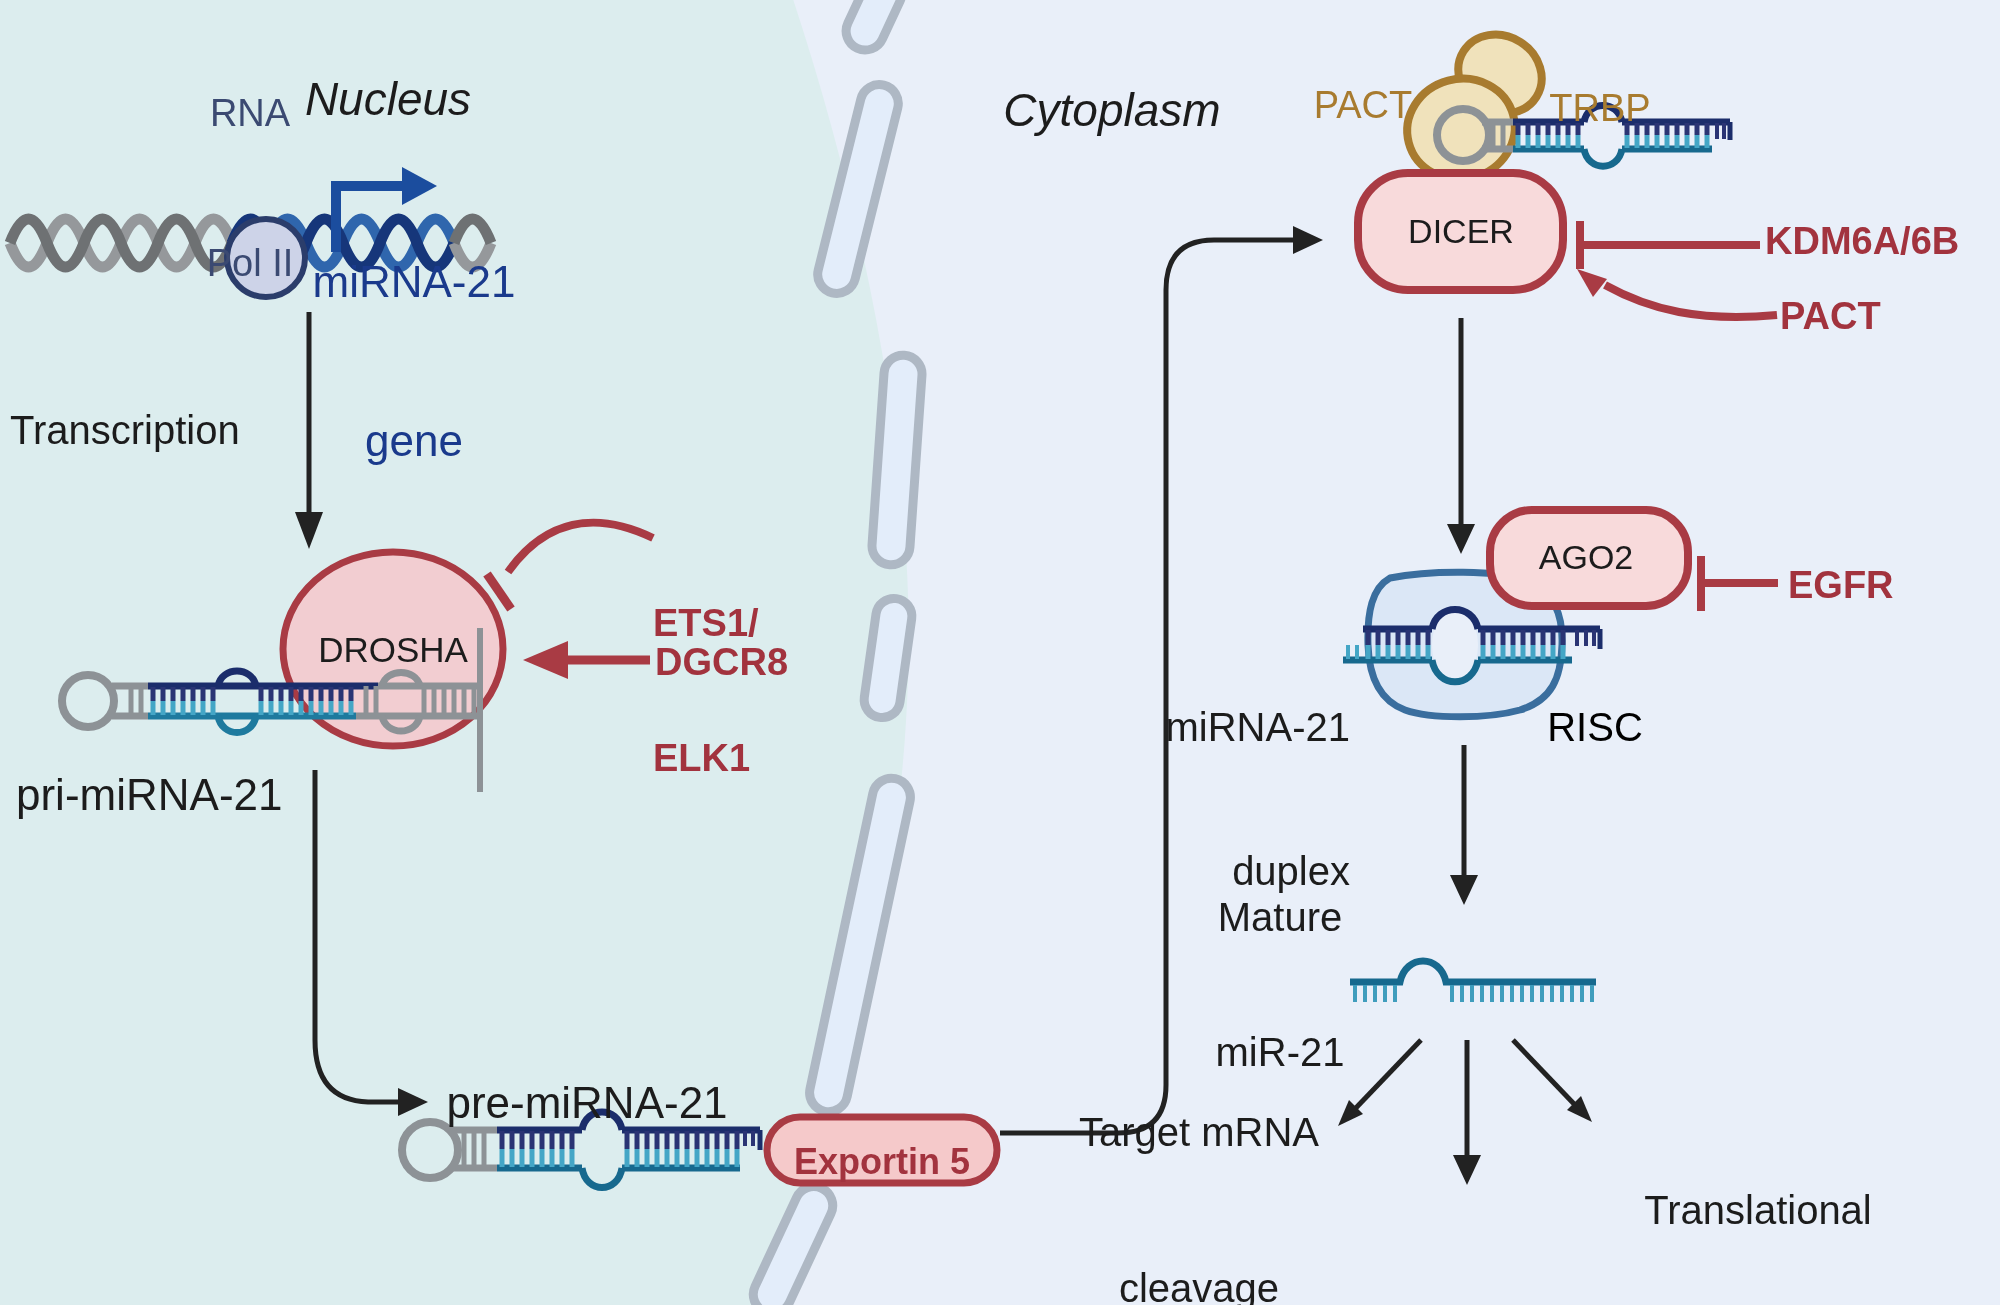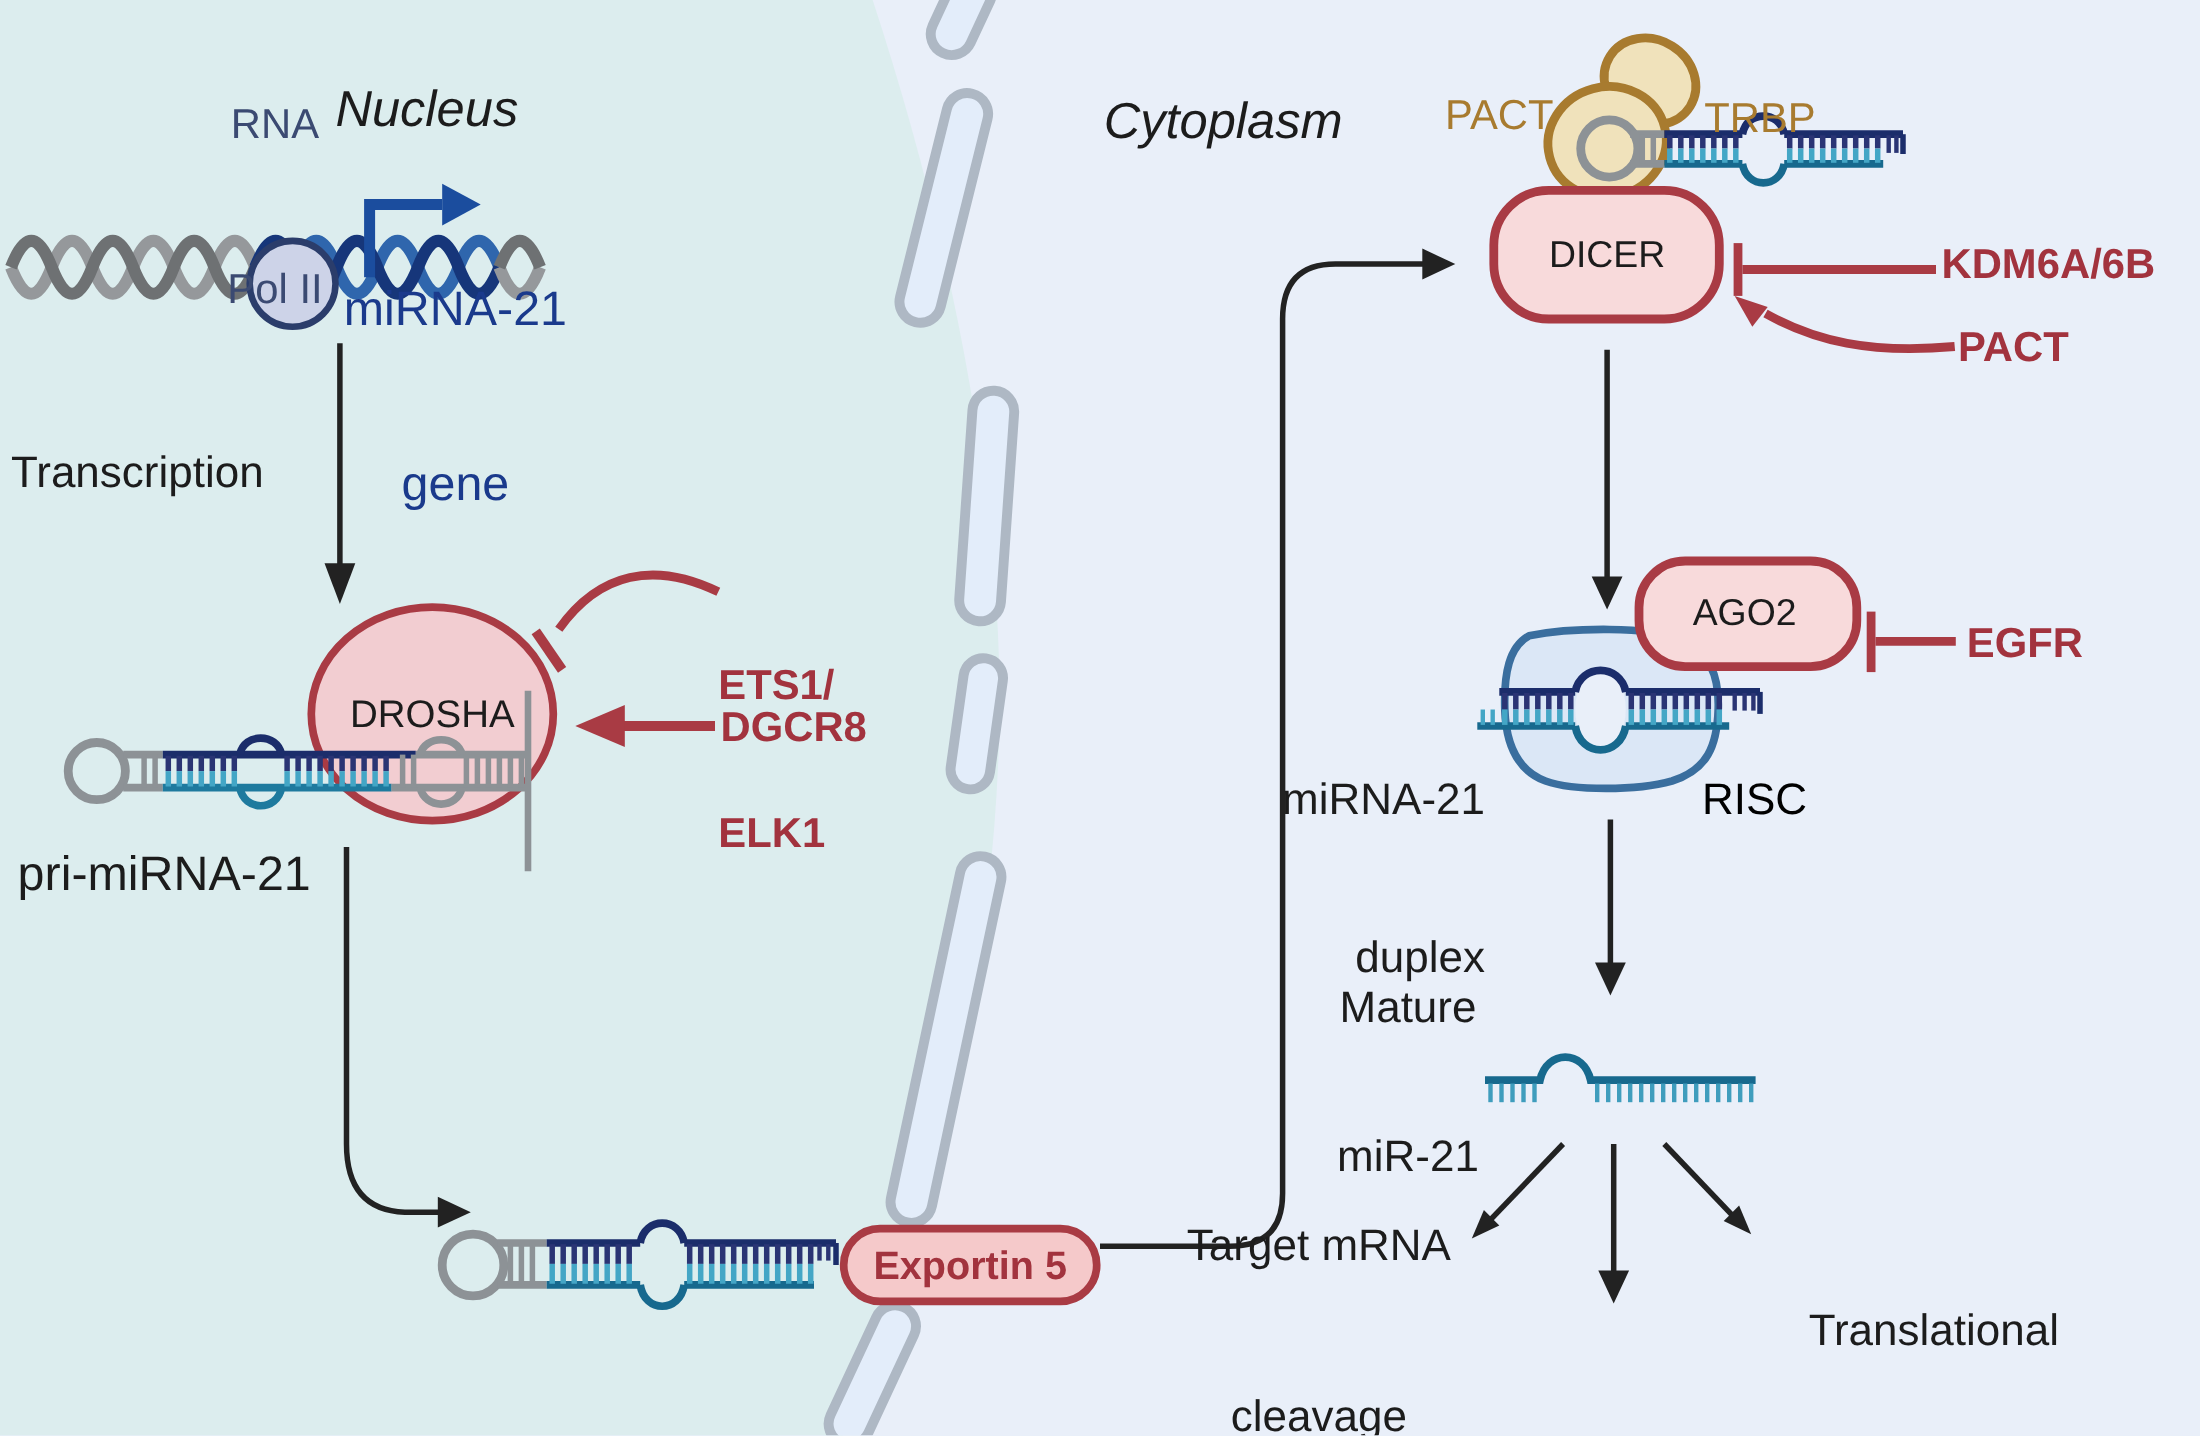--- a/index.html
+++ b/index.html
@@ -17,21 +17,21 @@
   .black{color:#1c1c1c;}
   .slate{color:#3b4a72;}
   .bluegene{color:#1a3a8c;}
   .redtxt{color:#a2333e;}
   .gold{color:#a87b2f;}
   .riscblue{color:#000000;}
   .f46{font-size:46px;}
   .f44{font-size:44px;}
   .f40{font-size:40px;}
   .f38{font-size:38px;}
-  .f36{font-size:36px;}
+  .f36{font-size:36px;margin-top:12px;}
   .f35{font-size:35px;}
   .f34{font-size:34px;}
 </style>
 </head>
 <body>
 
 <div class="stage">
 
 <svg width="2000" height="1305" viewBox="0 0 2000 1305">
 
@@ -424,20 +424,21 @@
 
 <div class="lbl bold redtxt f38" style="left:653px;top:511px;line-height:45px;">
   <div>ETS1/</div>
   <div>ELK1</div>
 </div>
 
 <div class="lbl bold redtxt f38" style="left:655px;top:641px;">DGCR8</div>
 
 <div class="lbl black f44" style="left:16px;top:770px;">pri-miRNA-21</div>
 
+<div class="lbl ctr black f44" style="left:587px;top:1103px;">pre-miRNA-21</div>
 
 <div class="lbl ctr bold redtxt f36" style="left:882px;top:1150px;">Exportin 5</div>
 
 <div class="lbl ctr italic black f46" style="left:1112px;top:110px;">Cytoplasm</div>
 
 <div class="lbl ctr gold f38" style="left:1363px;top:106px;">PACT</div>
 <div class="lbl ctr gold f38" style="left:1600px;top:109px;">TRBP</div>
 
 <div class="lbl ctr black f34" style="left:1461px;top:232px;">DICER</div>
 

